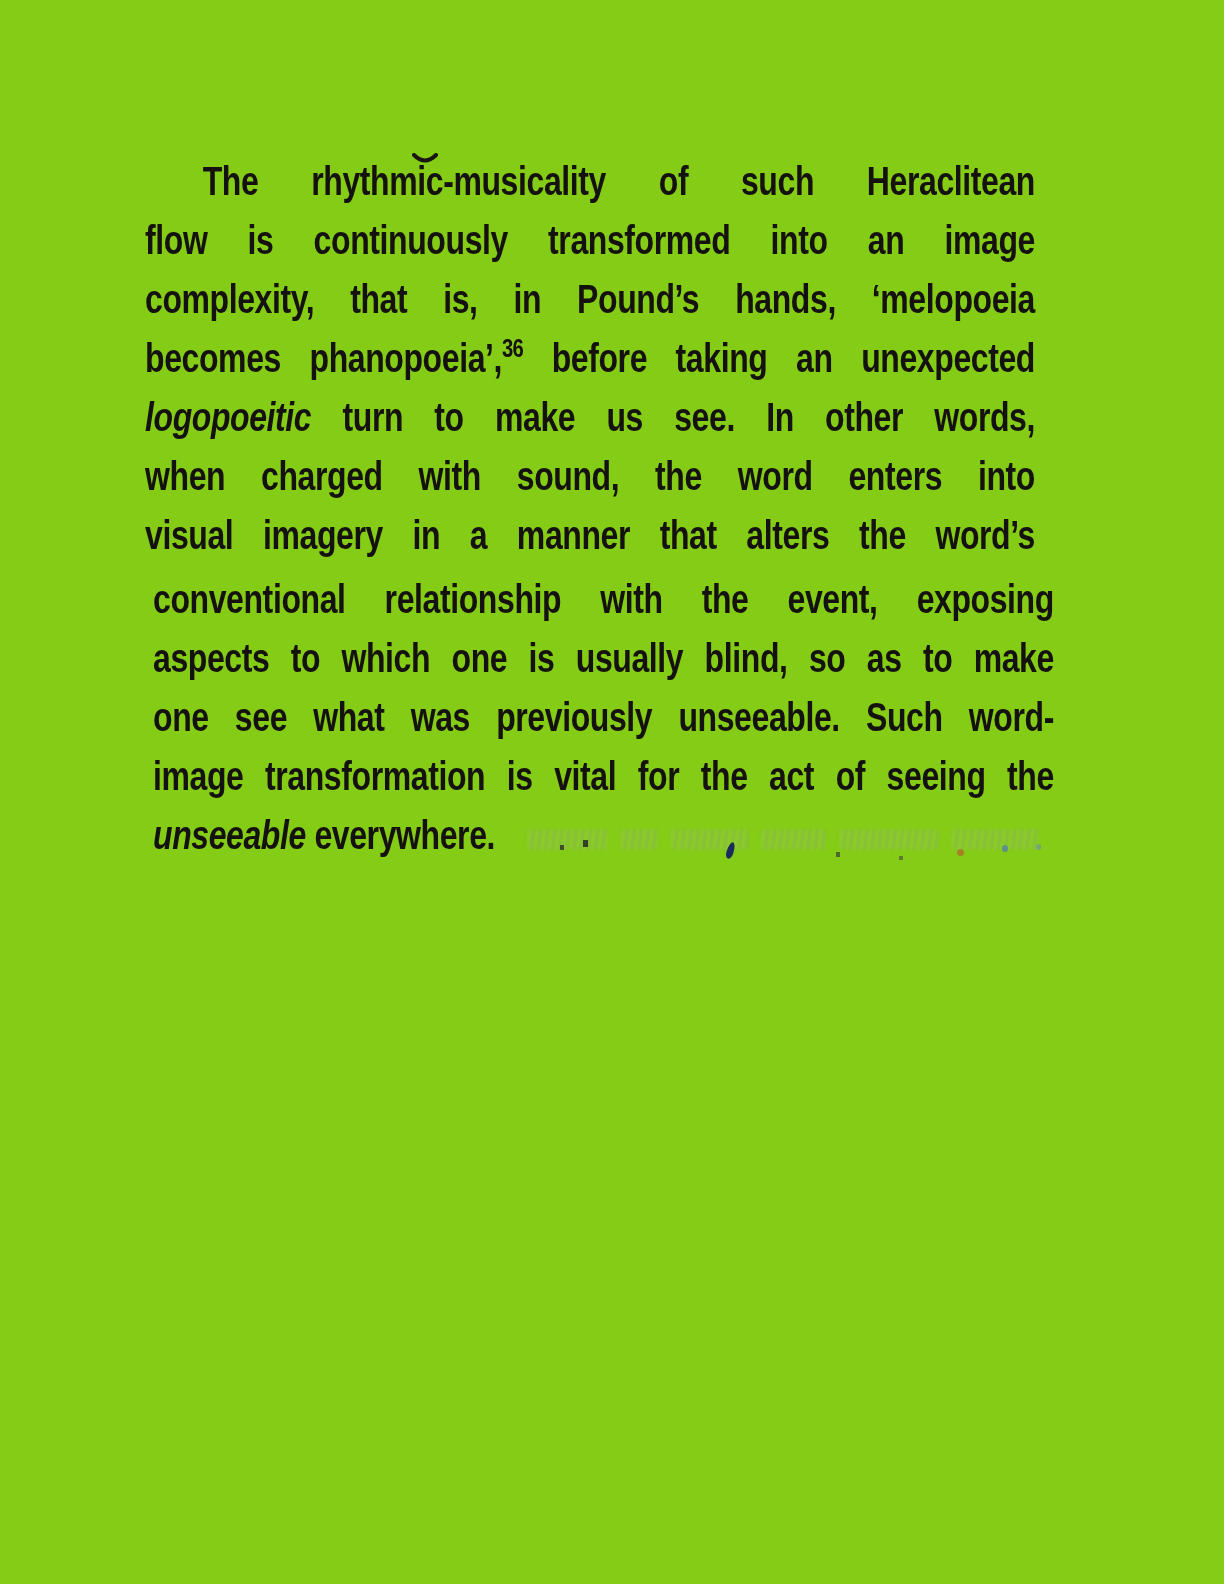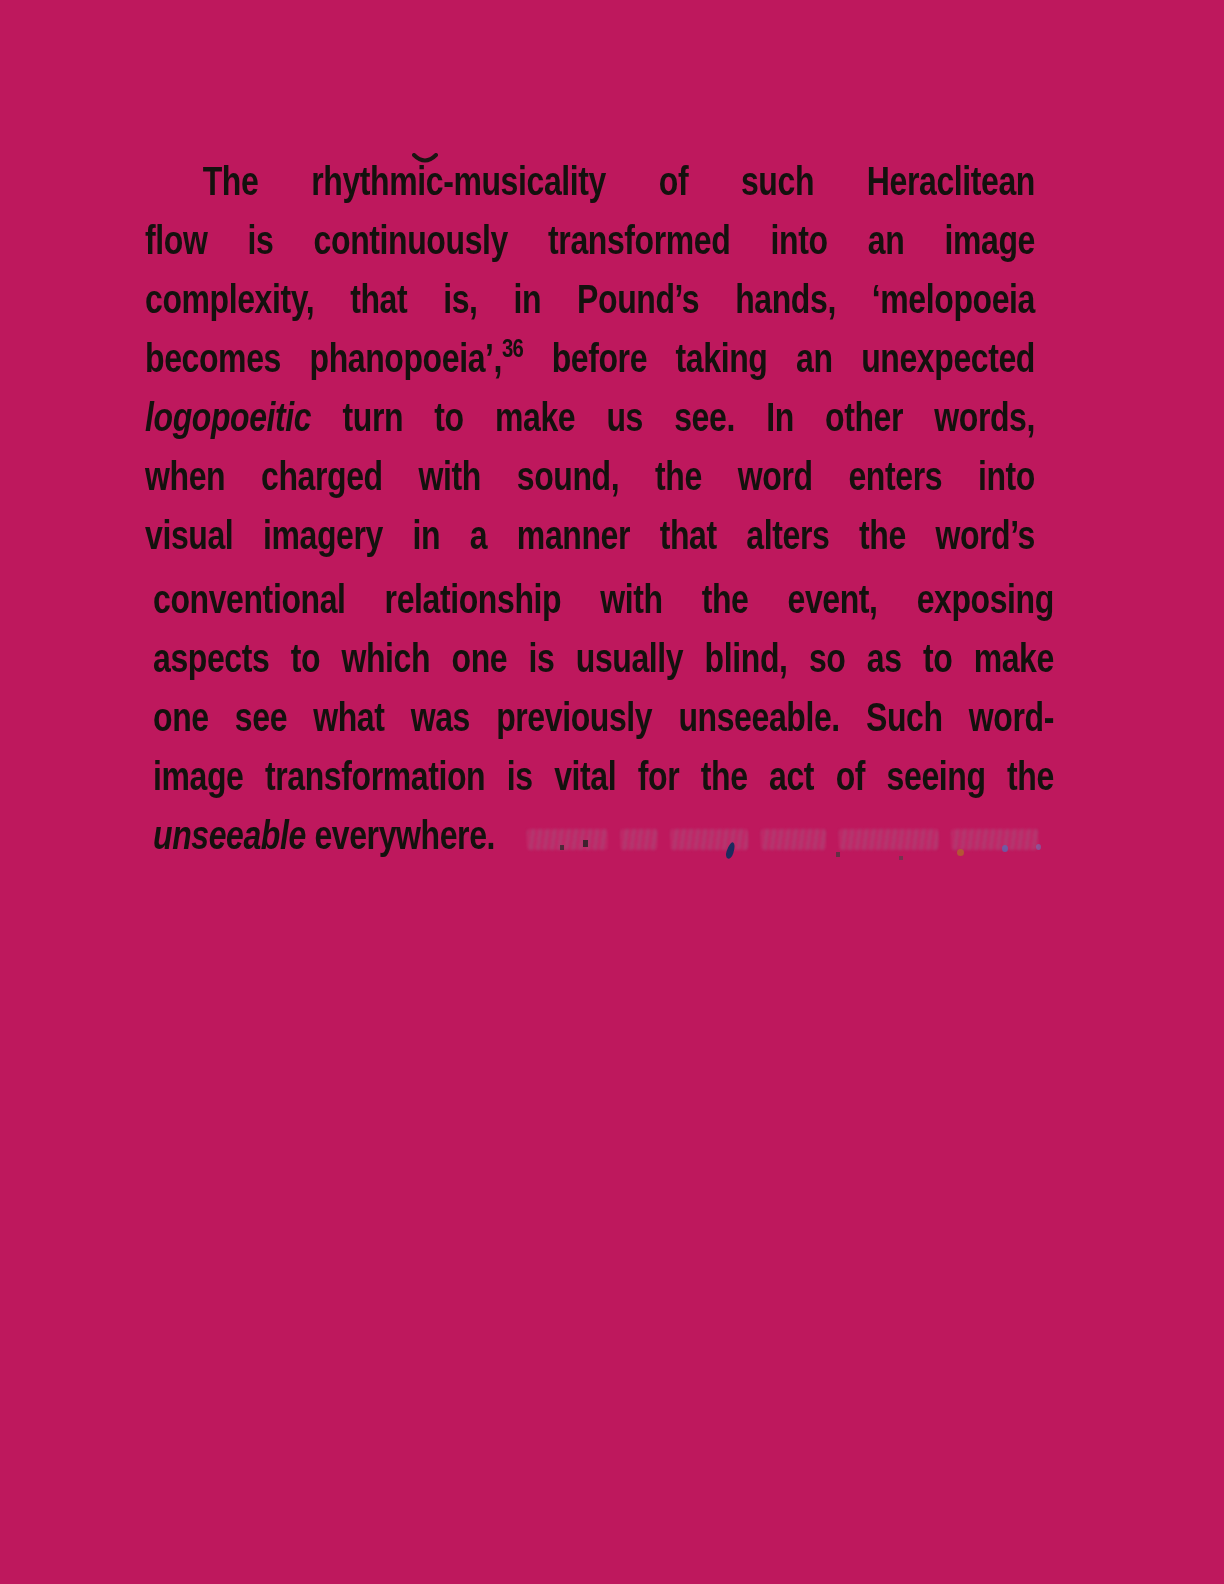--- a/index.html
+++ b/index.html
@@ -1,19 +1,19 @@
 <!DOCTYPE html>
 <html><head>
 <meta charset="utf-8">
 <style>
   html,body { margin:0; padding:0; background:#ffffff; }
   .page {
     position:relative;
     width:1224px; height:1584px;
-    background:#be185d;
+    background:#84cc16;
     overflow:hidden;
     font-family:"Liberation Sans","DejaVu Sans",sans-serif;
     color:#14110e;
   }
   .block {
     position:absolute;
     font-size:41px;
     font-weight:700;
     line-height:59px;
     letter-spacing:-0.5px;

